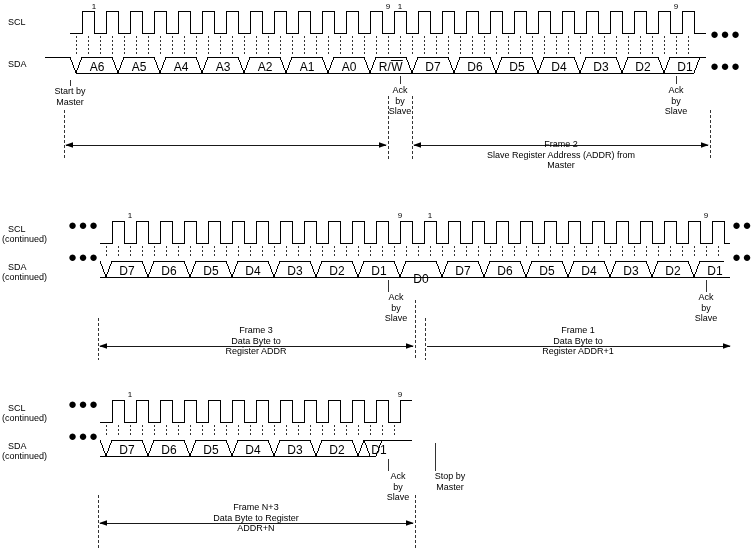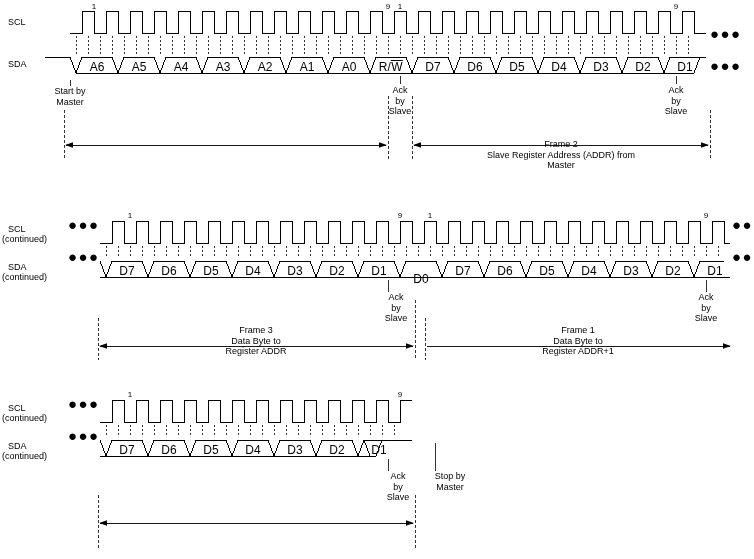--- a/index.html
+++ b/index.html
@@ -397,14 +397,19 @@
   <div class="lbl ctr" style="left:398px;top:471px;">
     <span>Ack</span><br>
     <span>by</span><br>
     <span>Slave</span>
   </div>
   <div class="lbl ctr" style="left:450px;top:471px;">
     <span>Stop by</span><br>
     <span>Master</span>
   </div>
 
+  <div class="lbl ctr" style="left:256px;top:502px;">
+    <span>Frame N+3</span><br>
+    <span>Data Byte to Register</span><br>
+    <span>ADDR+N</span>
+  </div>
 
 </div>
 
 </body></html>

